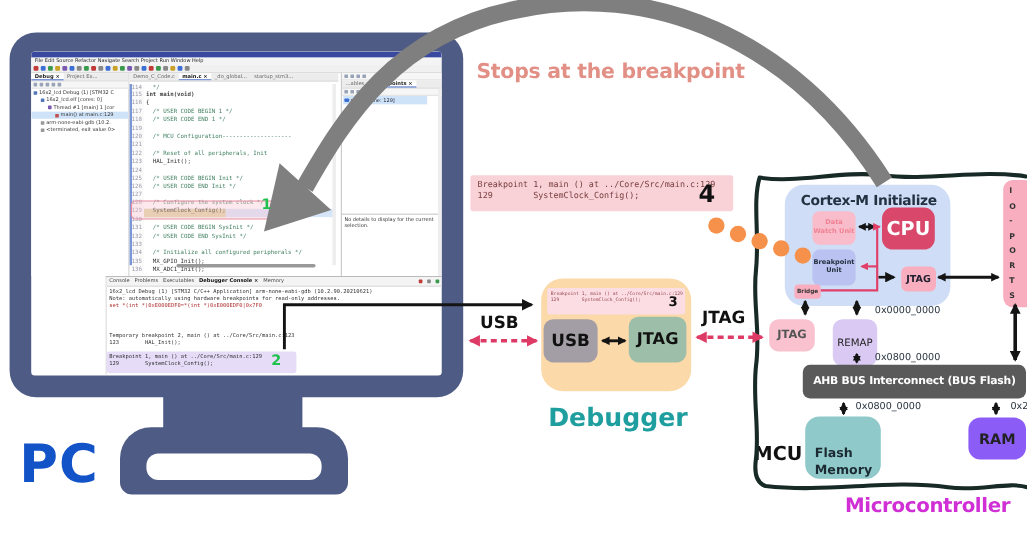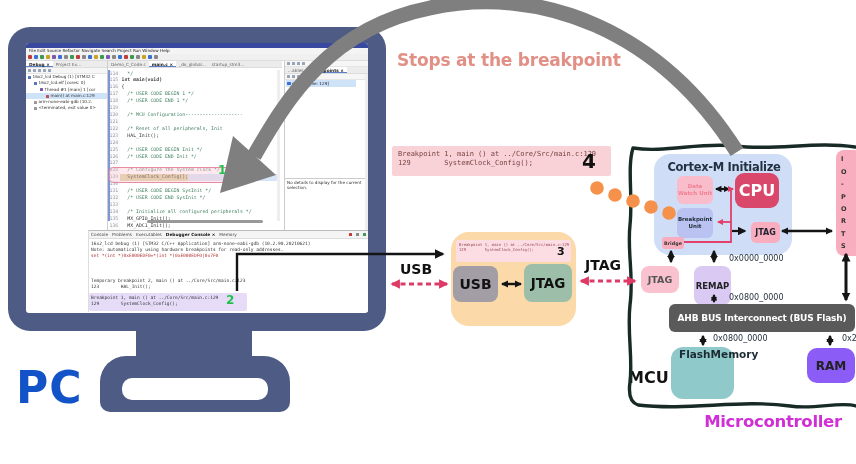--- a/index.html
+++ b/index.html
@@ -93,23 +93,23 @@
   .cortex{left:654px;top:154px;width:138px;height:101px;background:#cfdef6;border-radius:16px}
   .cortex-title{left:658px;top:160px;width:132px;text-align:center;font-size:11.5px;font-weight:bold;color:#243142;letter-spacing:-0.3px}
   .dwu{left:677px;top:176px;width:36px;height:28px;background:#f9bcca;border-radius:6px;display:flex;flex-direction:column;align-items:center;justify-content:center;font-size:5.5px;font-weight:bold;color:#ef8294;line-height:7px}
   .cpu{left:735px;top:173px;width:44px;height:35px;background:#d9486b;border-radius:9px;display:flex;align-items:center;justify-content:center;font-size:16px;font-weight:bold;color:#fff}
   .bpu{left:677px;top:208px;width:36px;height:30px;background:#b9c2f0;border-radius:6px;display:flex;flex-direction:column;align-items:center;justify-content:center;font-size:5.5px;font-weight:bold;color:#23303f;line-height:7px}
   .bridge{left:662px;top:237px;width:22px;height:12px;background:#f8aebe;border-radius:3px;display:flex;align-items:center;justify-content:center;font-size:4.8px;font-weight:bold;color:#333}
   .nvic{left:751px;top:222px;width:29px;height:21px;background:#f8aebe;border-radius:5px;display:flex;align-items:center;justify-content:center;font-size:8px;font-weight:bold;color:#223}
   .ioports{left:836px;top:150px;width:26px;height:106px;background:#f8aebe;border-radius:8px;display:flex;flex-direction:column;align-items:flex-start;justify-content:center;padding-left:5px}
   .ioports span{font-size:6.5px;line-height:12.4px;font-weight:bold;color:#333}
   .mcu-jtag{left:641px;top:266px;width:38px;height:27px;background:#f9c2ce;border-radius:8px;display:flex;align-items:center;justify-content:center;font-size:9.5px;font-weight:bold;color:#555}
-  .remap{left:694px;top:266px;width:37px;height:39px;background:#d9c9f3;border-radius:8px;display:flex;align-items:center;justify-content:center;font-size:8.5px;font-weight:bold;color:#222}
+  .remap{left:694px;top:266px;width:37px;height:39px;background:#d9c9f3;border-radius:8px;display:flex;align-items:center;justify-content:center;font-size:8.5px;font-weight:normal;color:#222}
   .ahb{left:669px;top:304px;width:186px;height:28px;background:#5a5a5a;border-radius:6px;display:flex;align-items:center;justify-content:center;font-size:9px;font-weight:bold;color:#fff;letter-spacing:-0.2px}
-  .flash{left:671px;top:347px;width:63px;height:52px;background:#8fc9c9;border-radius:12px;display:flex;flex-direction:row;justify-content:space-between;padding-left:8px;font-size:10.5px;font-weight:bold;color:#1c2b33;line-height:14px}
+  .flash{left:671px;top:347px;width:63px;height:52px;background:#8fc9c9;border-radius:12px;display:flex;flex-direction:column;justify-content:flex-end;padding-left:8px;font-size:10.5px;font-weight:bold;color:#1c2b33;line-height:14px}
   .ram{left:807px;top:348px;width:48px;height:35px;background:#8b5cf6;border-radius:10px;display:flex;align-items:center;justify-content:center;font-size:12px;font-weight:bold;color:#222}
   .addr{font-size:8px;font-weight:normal;color:#26323e;white-space:nowrap}
   .mcu-label{left:628px;top:368px;font-size:16px;font-weight:bold;color:#111}
   .micro-label{left:690px;top:412px;width:166px;text-align:center;font-size:16.5px;font-weight:bold;color:#cf2fd4;letter-spacing:-0.3px}
 
   #overlay{position:absolute;left:0;top:0;width:856px;height:464px;z-index:55;pointer-events:none}
 </style>
 </head>
 <body>
 
@@ -290,20 +290,21 @@
     <div>129        SystemClock_Config();</div>
   </div>
 
   <div class="abs dbg-box"></div>
   <div class="abs dbg-strip">
     <div>Breakpoint 1, main () at ../Core/Src/main.c:129</div>
     <div>129        SystemClock_Config();</div>
   </div>
   <div class="abs usb-box">USB</div>
   <div class="abs jtag-box">JTAG</div>
+  <div class="abs dbg-label">Debugger</div>
   <div class="abs usb-link">USB</div>
   <div class="abs jtag-link">JTAG</div>
 
   <div class="abs cortex"></div>
   <div class="abs cortex-title">Cortex-M Initialize</div>
   <div class="abs dwu">
     <span>Data</span>
     <span>Watch Unit</span>
   </div>
   <div class="abs cpu">CPU</div>

